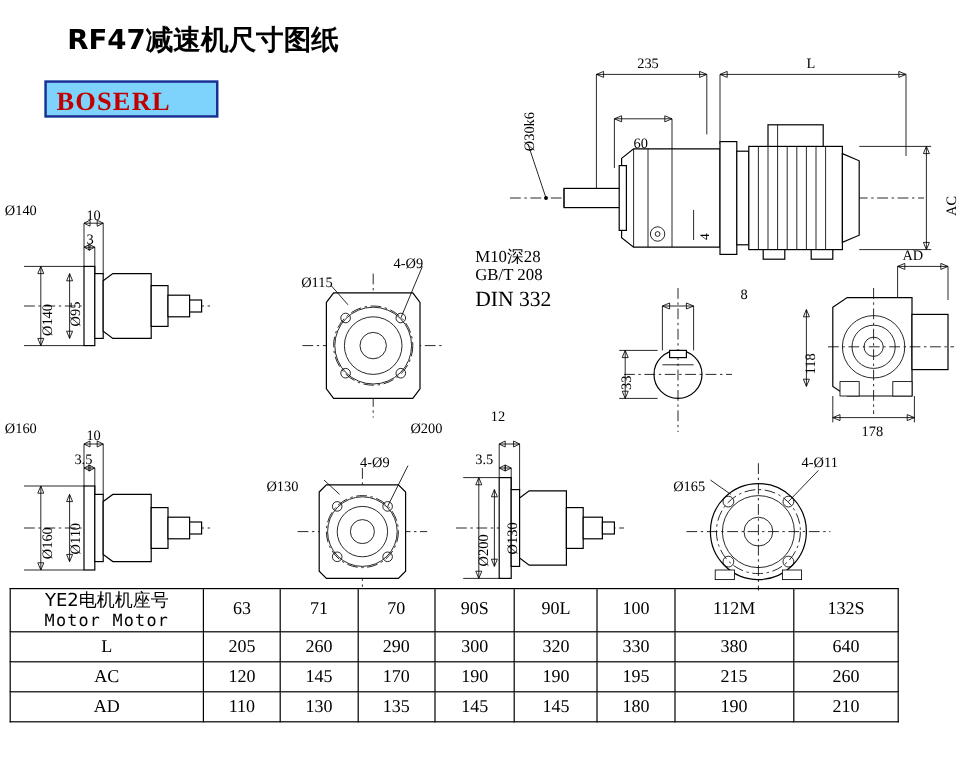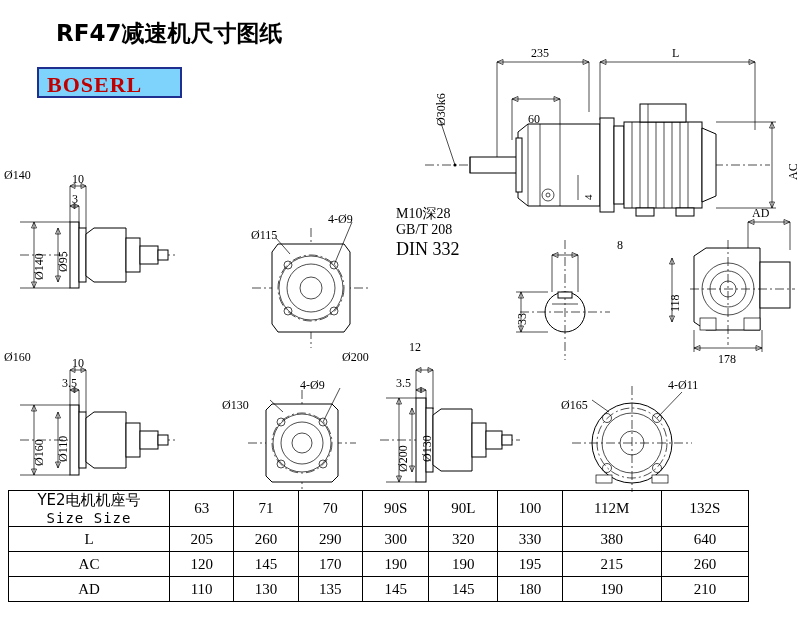--- a/index.html
+++ b/index.html
@@ -324,21 +324,21 @@
   <div class="lbl rot90" style="left:420px;top:462px;">Ø130</div>
   <div class="lbl" style="left:668px;top:378px;">4-Ø11</div>
 
   <div class="lbl" style="left:561px;top:398px;">Ø165</div>
 
   <table class="tbl">
     <tbody>
       <tr>
         <td class="rowhdr" rowspan="2">
           <div class="cn">YE2电机机座号</div>
-          <div class="mono">Size Size</div>
+          <div class="mono">Motor Motor</div>
         </td>
         <td class="head" rowspan="2">63</td>
         <td class="head" rowspan="2">71</td>
         <td class="head" rowspan="2">70</td>
         <td class="head" rowspan="2">90S</td>
         <td class="head" rowspan="2">90L</td>
         <td class="head" rowspan="2">100</td>
         <td class="head" rowspan="2">112M</td>
         <td class="head" rowspan="2">132S</td>
       </tr>

